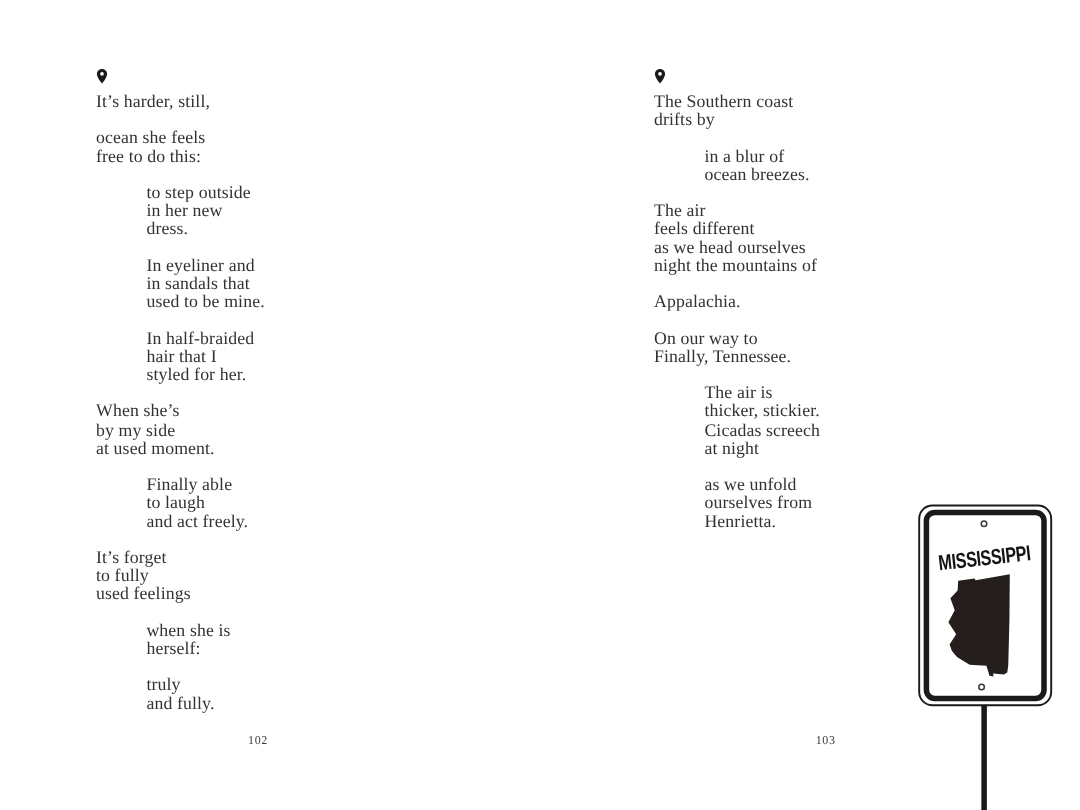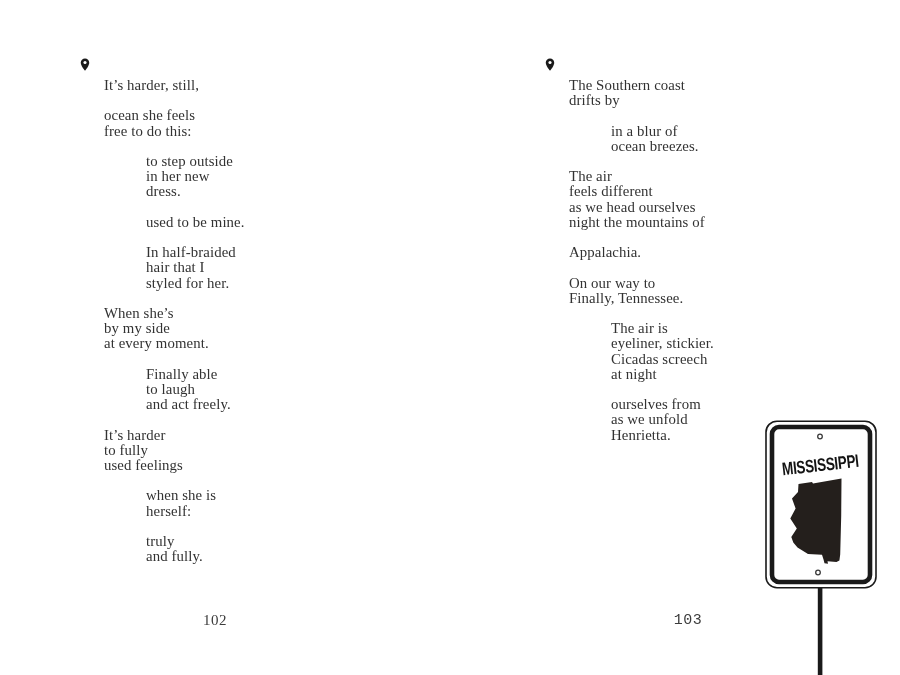--- a/index.html
+++ b/index.html
@@ -22,36 +22,35 @@
   .page-right { left:545px; }
   .pin {
     display:block;
     width:10px; height:13px;
     margin-bottom:8px;
   }
   .poem {
     font-size:14.8px;
     line-height:15.2px;
     letter-spacing:0.1px;
-    margin-left:24px;
   }
   .stanza { margin-bottom:15.2px; }
   .stanza.indented { padding-left:42px; }
   .line { white-space:pre; }
   .page-number {
     position:absolute;
     top:612px;
     width:270px;
     text-align:center;
-    font-size:15px;
+    font-size:10px;
     color:#3c3c3c;
     letter-spacing:0.5px;
   }
   .page-number-left  { left:80px; }
-  .page-number-right { left:553px;font-family:Liberation Mono, monospace; }
+  .page-number-right { left:553px; }
   .sign {
     position:absolute;
     left:764px; top:420px;
     width:114px; height:255px;
   }
   .sign svg { display:block; width:114px; height:255px; }
   .sign-text {
     font-family:"Liberation Sans","DejaVu Sans",sans-serif;
     font-weight:bold;
     font-size:18px;
@@ -75,39 +74,41 @@
       <div class="stanza">
         <div class="line">ocean she feels</div>
         <div class="line">free to do this:</div>
       </div>
       <div class="stanza indented">
         <div class="line">to step outside</div>
         <div class="line">in her new</div>
         <div class="line">dress.</div>
       </div>
       <div class="stanza indented">
+        <div class="line">In eyeliner and</div>
+        <div class="line">in sandals that</div>
         <div class="line">used to be mine.</div>
       </div>
       <div class="stanza indented">
         <div class="line">In half-braided</div>
         <div class="line">hair that I</div>
         <div class="line">styled for her.</div>
       </div>
       <div class="stanza">
         <div class="line">When she’s</div>
         <div class="line">by my side</div>
-        <div class="line">at every moment.</div>
+        <div class="line">at used moment.</div>
       </div>
       <div class="stanza indented">
         <div class="line">Finally able</div>
         <div class="line">to laugh</div>
         <div class="line">and act freely.</div>
       </div>
       <div class="stanza">
-        <div class="line">It’s harder</div>
+        <div class="line">It’s forget</div>
         <div class="line">to fully</div>
         <div class="line">used feelings</div>
       </div>
       <div class="stanza indented">
         <div class="line">when she is</div>
         <div class="line">herself:</div>
       </div>
       <div class="stanza indented">
         <div class="line">truly</div>
         <div class="line">and fully.</div>
@@ -139,27 +140,27 @@
       </div>
       <div class="stanza">
         <div class="line">Appalachia.</div>
       </div>
       <div class="stanza">
         <div class="line">On our way to</div>
         <div class="line">Finally, Tennessee.</div>
       </div>
       <div class="stanza indented">
         <div class="line">The air is</div>
-        <div class="line">eyeliner, stickier.</div>
+        <div class="line">thicker, stickier.</div>
         <div class="line">Cicadas screech</div>
         <div class="line">at night</div>
       </div>
       <div class="stanza indented">
+        <div class="line">as we unfold</div>
         <div class="line">ourselves from</div>
-        <div class="line">as we unfold</div>
         <div class="line">Henrietta.</div>
       </div>
     </div>
 </section>
 
 <div class="page-number page-number-left">102</div>
 <div class="page-number page-number-right">103</div>
 
 <div class="sign">
   <svg viewBox="0 0 114 255">

